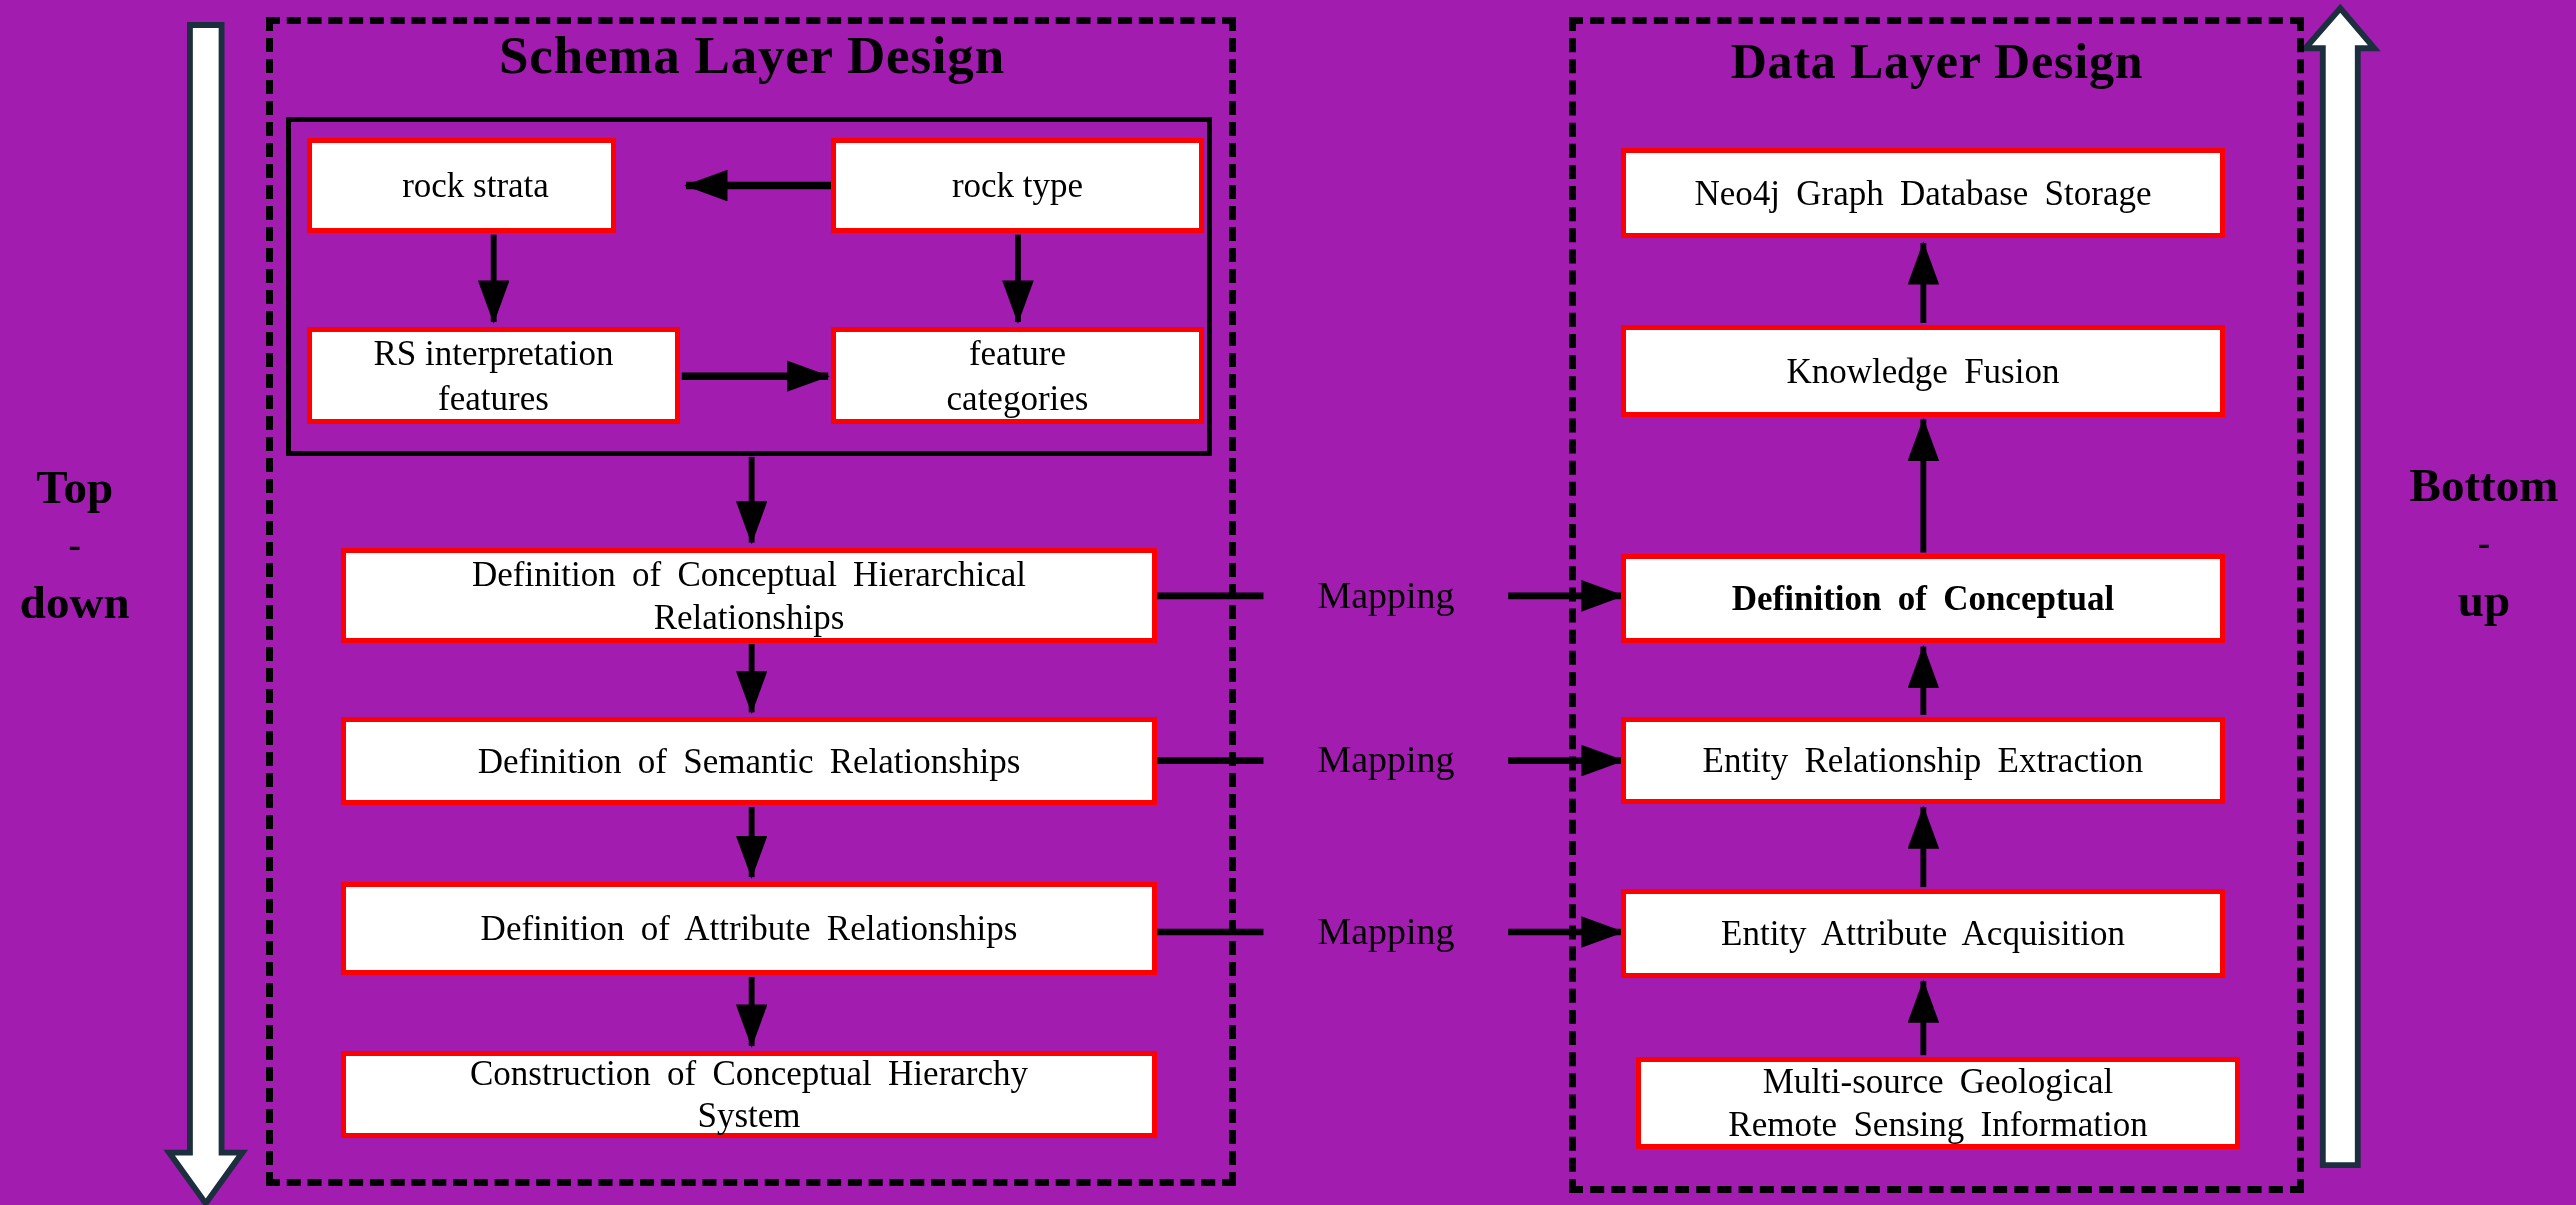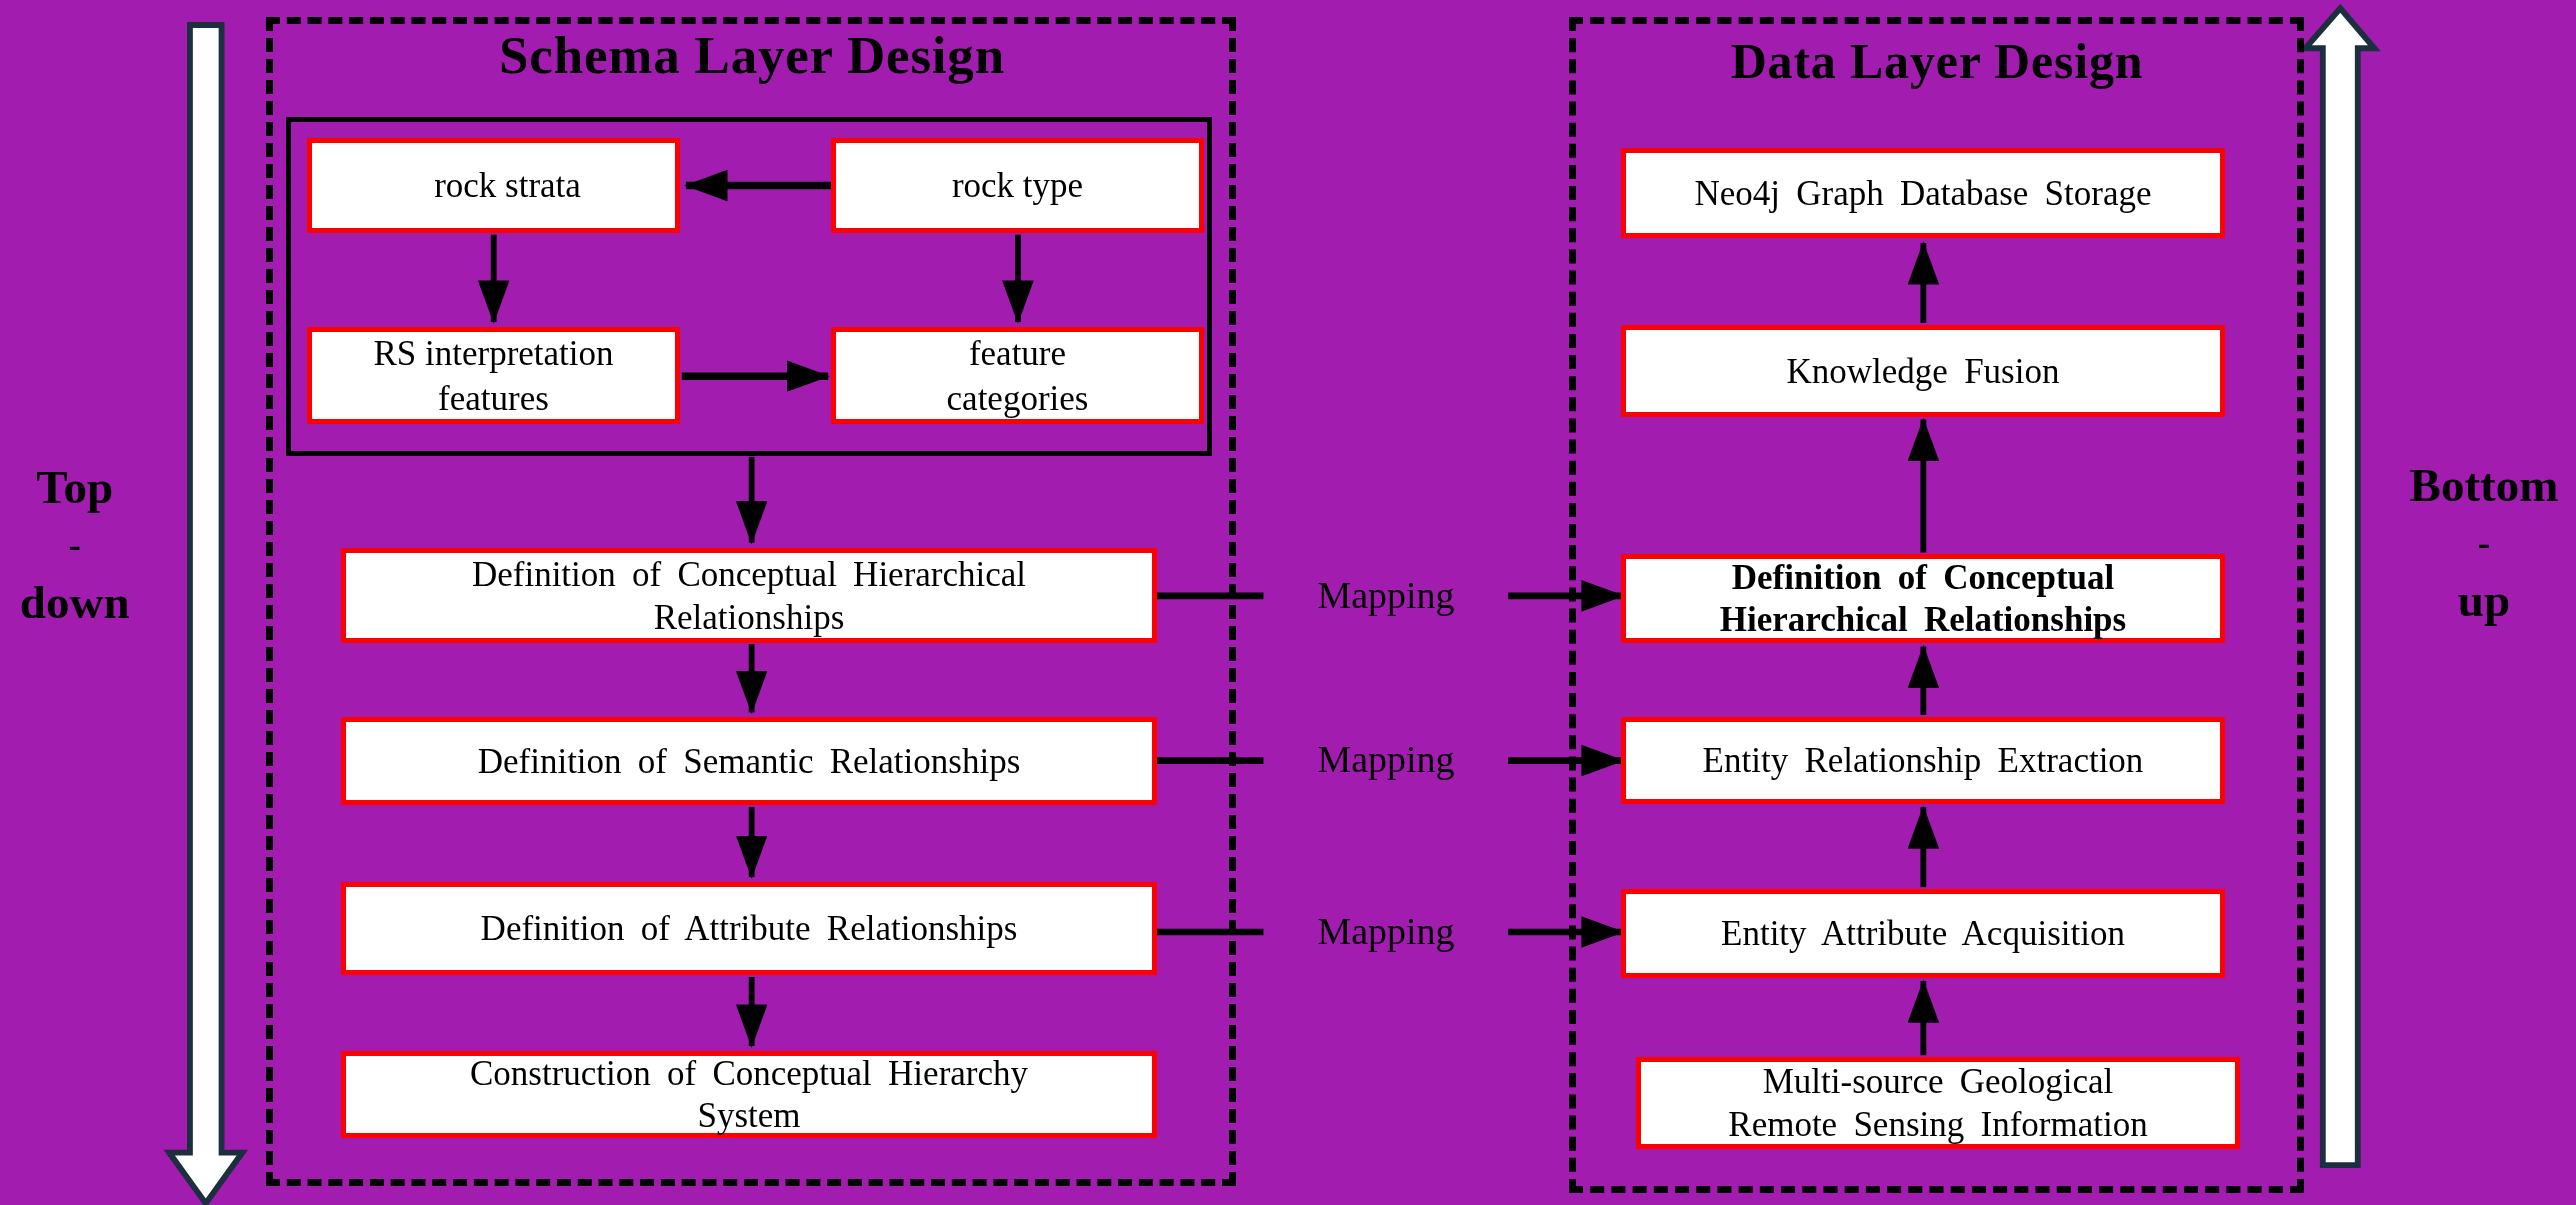--- a/index.html
+++ b/index.html
@@ -16,21 +16,21 @@
   #title-data{left:1576px;top:32px;width:722px;font-size:50px;}
   #inner-box{position:absolute;left:286px;top:117px;width:926px;height:339px;
     border:5.8px solid #000;box-sizing:border-box;}
   .rbox{
     position:absolute;border:5.8px solid #ff0000;box-sizing:border-box;background:#fff;
     display:flex;flex-direction:column;align-items:center;justify-content:center;
     text-align:center;font-size:35px;line-height:43px;
   }
   .flowtext{word-spacing:7.5px;}
   .rbox span{display:block;}
-  #box-rock-strata{left:307px;top:138px;width:373px;height:95px;padding-left:28px;}
+  #box-rock-strata{left:307px;top:138px;width:309px;height:95px;padding-left:28px;}
   #box-rock-type{left:831px;top:138px;width:373px;height:95px;}
   #box-rs-interpretation{left:307px;top:327px;width:373px;height:97px;line-height:45px;}
   #box-feature-categories{left:831px;top:327px;width:373px;height:97px;line-height:45px;}
   #box-def-hier-left{left:341px;top:548px;width:816px;height:95px;}
   #box-def-semantic{left:341px;top:717px;width:816px;height:88px;}
   #box-def-attribute{left:341px;top:882px;width:816px;height:93px;}
   #box-construction{left:341px;top:1051px;width:816px;height:87px;line-height:42px;}
   #box-neo4j{left:1621px;top:148px;width:604px;height:90px;}
   #box-knowledge-fusion{left:1621px;top:325px;width:604px;height:92px;}
   #box-def-hier-right{left:1621px;top:554px;width:604px;height:89px;line-height:42px;font-weight:bold;}
@@ -122,21 +122,20 @@
   </div>
 
   <div class="rbox flowtext" id="box-neo4j">
     <span>Neo4j  Graph Database  Storage</span>
   </div>
   <div class="rbox flowtext" id="box-knowledge-fusion">
     <span>Knowledge  Fusion</span>
   </div>
   <div class="rbox flowtext" id="box-def-hier-right">
     <span>Definition  of Conceptual</span>
-    <span>Hierarchical  Relationships</span>
   </div>
   <div class="rbox flowtext" id="box-entity-rel">
     <span>Entity  Relationship  Extraction</span>
   </div>
   <div class="rbox flowtext" id="box-entity-attr">
     <span>Entity  Attribute  Acquisition</span>
   </div>
   <div class="rbox flowtext" id="box-multisource">
     <span>Multi-source  Geological</span>
     <span>Remote Sensing  Information</span>

